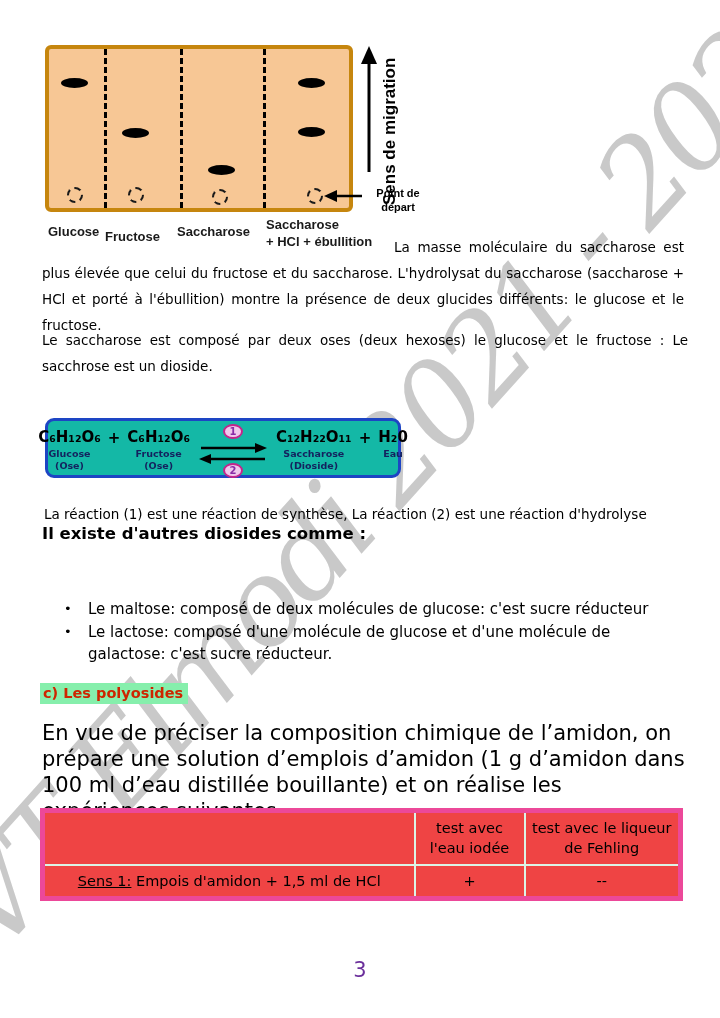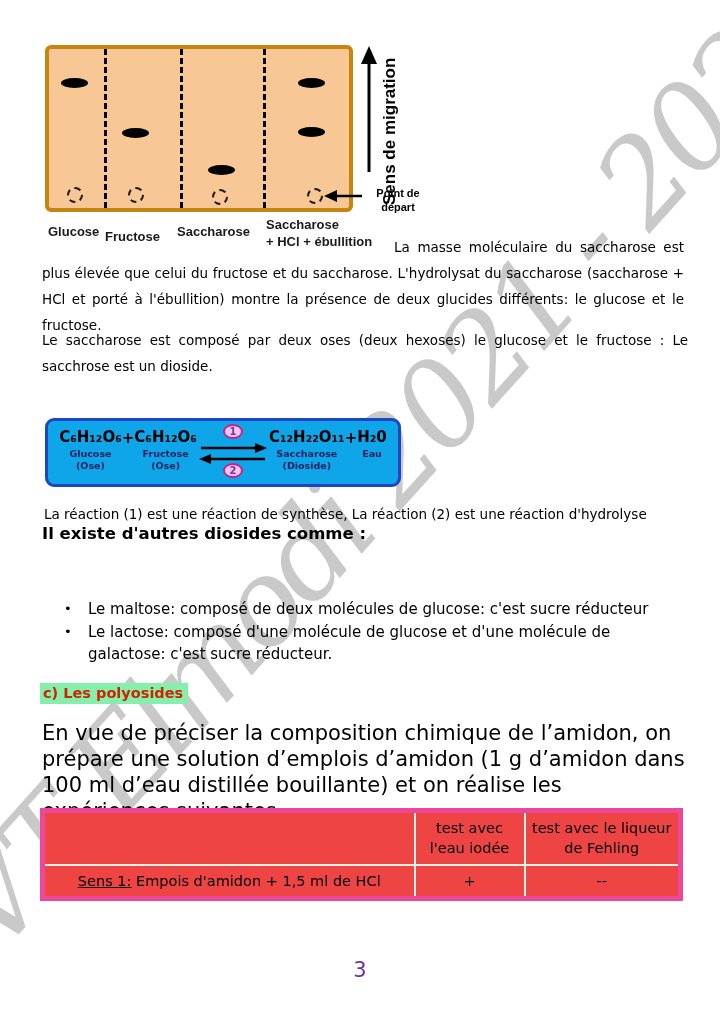--- a/index.html
+++ b/index.html
@@ -51,24 +51,24 @@
   .bullet-dot { width:24px; flex:0 0 24px; font-size:13px; }
   #section-c { left:40px; top:683px; }
   #section-c span {
     display:inline-block; background:#86efac; color:#CE2500;
     font-weight:bold; font-size:14.5px; padding:2px 5px 3px 3px;
   }
   #p4 { left:42px; top:720px; width:648px; }
 
   
   #eq-box {
-    left:45px; top:418px; width:356px; height:69px;
-    background:#0ea5e9; border:3px solid #1D45C4; border-radius:9px;
+    left:45px; top:418px; width:356px; height:60px;
+    background:#14b8a6; border:3px solid #1D45C4; border-radius:9px;
     display:flex; align-items:flex-start; justify-content:center;
-    padding:7px 6px 4px 6px; 
+    padding:7px 6px 4px 6px; gap:7px;
   }
   .eq-term { text-align:center; }
   .formula { font-weight:bold; font-size:15px; color:#000; white-space:nowrap; }
   .eq-name { font-weight:bold; font-size:9.5px; color:#14215E; margin-top:2px; line-height:12px; }
   .eq-plus { font-weight:bold; font-size:15px; padding-top:1px; }
   .eq-arrows { position:relative; width:72px; height:52px; flex:0 0 72px; }
   .badge {
     position:absolute; left:50%; transform:translateX(-50%);
     width:20px; height:15px; border-radius:50%;
     background:#EFC7EC; border:2px solid #C4258C;

